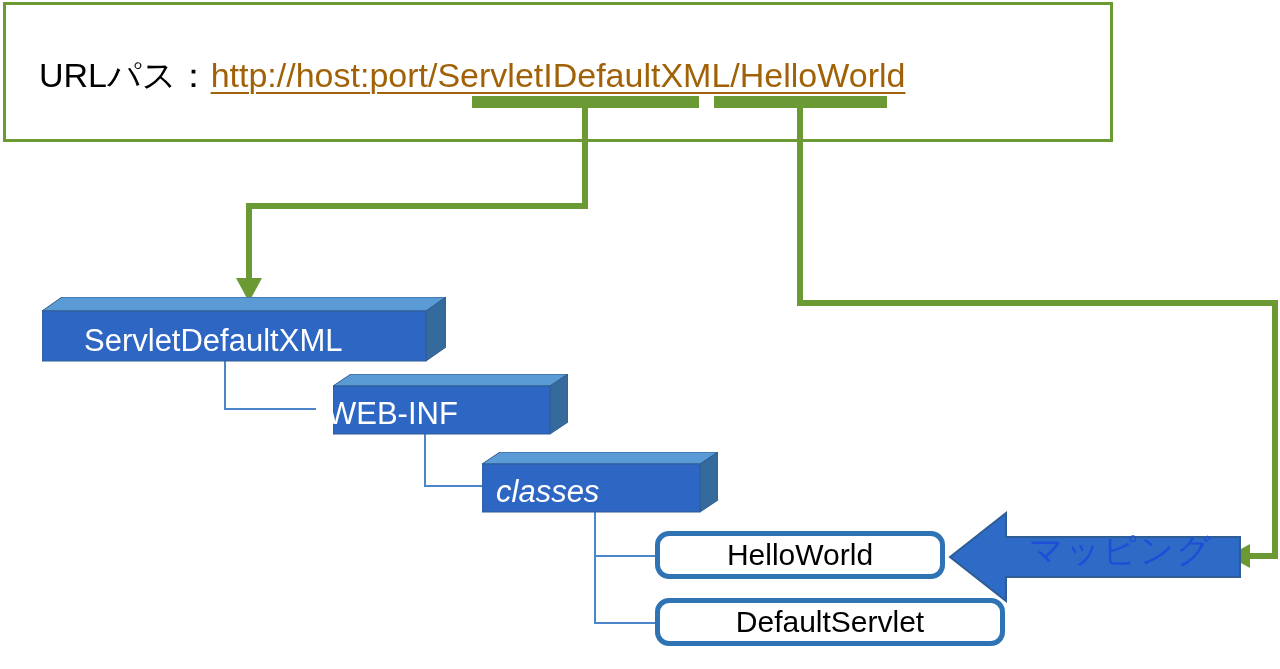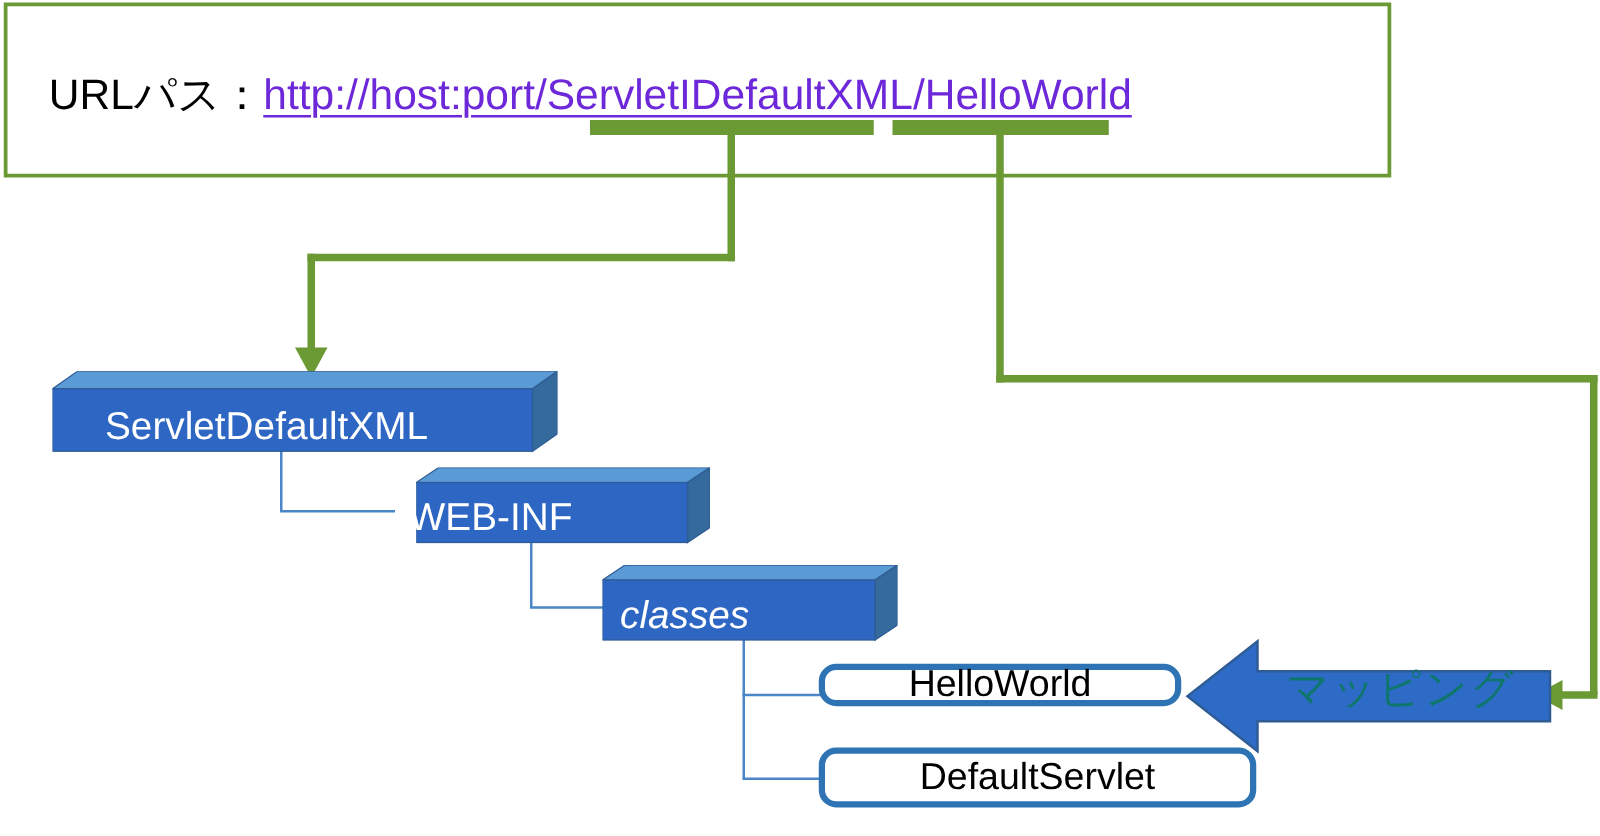--- a/index.html
+++ b/index.html
@@ -38,21 +38,21 @@
     align-items: baseline;
     white-space: nowrap;
   }
   #url-label {
     font-size: 34px;
     color: #000000;
     letter-spacing: 0px;
   }
   #url-value {
     font-size: 34px;
-    color: #6d28d9;
+    color: #a16207;
     text-decoration: underline;
     text-underline-offset: 5px;
     text-decoration-thickness: 2px;
   }
 
   
   .hl-bar {
     position: absolute;
     height: 12px;
     background: #6B9A34;
@@ -140,21 +140,21 @@
     top: 511px;
     width: 294px;
     height: 92px;
   }
   #mapping-label {
     position: absolute;
     left: 1010px;
     top: 528px;
     width: 222px;
     text-align: center;
-    color: #0f766e;
+    color: #1d4ed8;
     font-size: 34px;
     letter-spacing: 2px;
     white-space: nowrap;
     pointer-events: none;
   }
 </style>
 </head>
 <body>
 
 <div id="stage">
@@ -210,21 +210,21 @@
 
   <div class="folder" style="left:482px; top:452px;font-style:italic;">
     <svg width="236" height="62" viewBox="0 0 236 62">
       <polygon points="0,12 18,0 236,0 218,12" fill="#5B9BD5" stroke="#2F5C94" stroke-width="1"></polygon>
       <polygon points="218,12 236,0 236,48 218,60" fill="#346A9C" stroke="#2F5C94" stroke-width="1"></polygon>
       <rect x="0" y="12" width="218" height="48" fill="#2D66C3" stroke="#2F5C94" stroke-width="1"></rect>
     </svg>
     <span class="folder-label" style="left:14px; top:24px;">classes</span>
   </div>
 
-  <div class="filebox" style="left:655px; top:531px; width:290px; height:34px;">
+  <div class="filebox" style="left:655px; top:531px; width:290px; height:48px;">
     <span>HelloWorld</span>
   </div>
 
   <div class="filebox" style="left:655px; top:598px; width:350px; height:48px;">
     <span>DefaultServlet</span>
   </div>
 
   <div id="mapping-arrow">
     <svg width="294" height="92" viewBox="0 0 294 92">
       <polygon points="2,46 58,2 58,26 292,26 292,66 58,66 58,90" fill="#2E6BC6" stroke="#2F5C94" stroke-width="2"></polygon>

